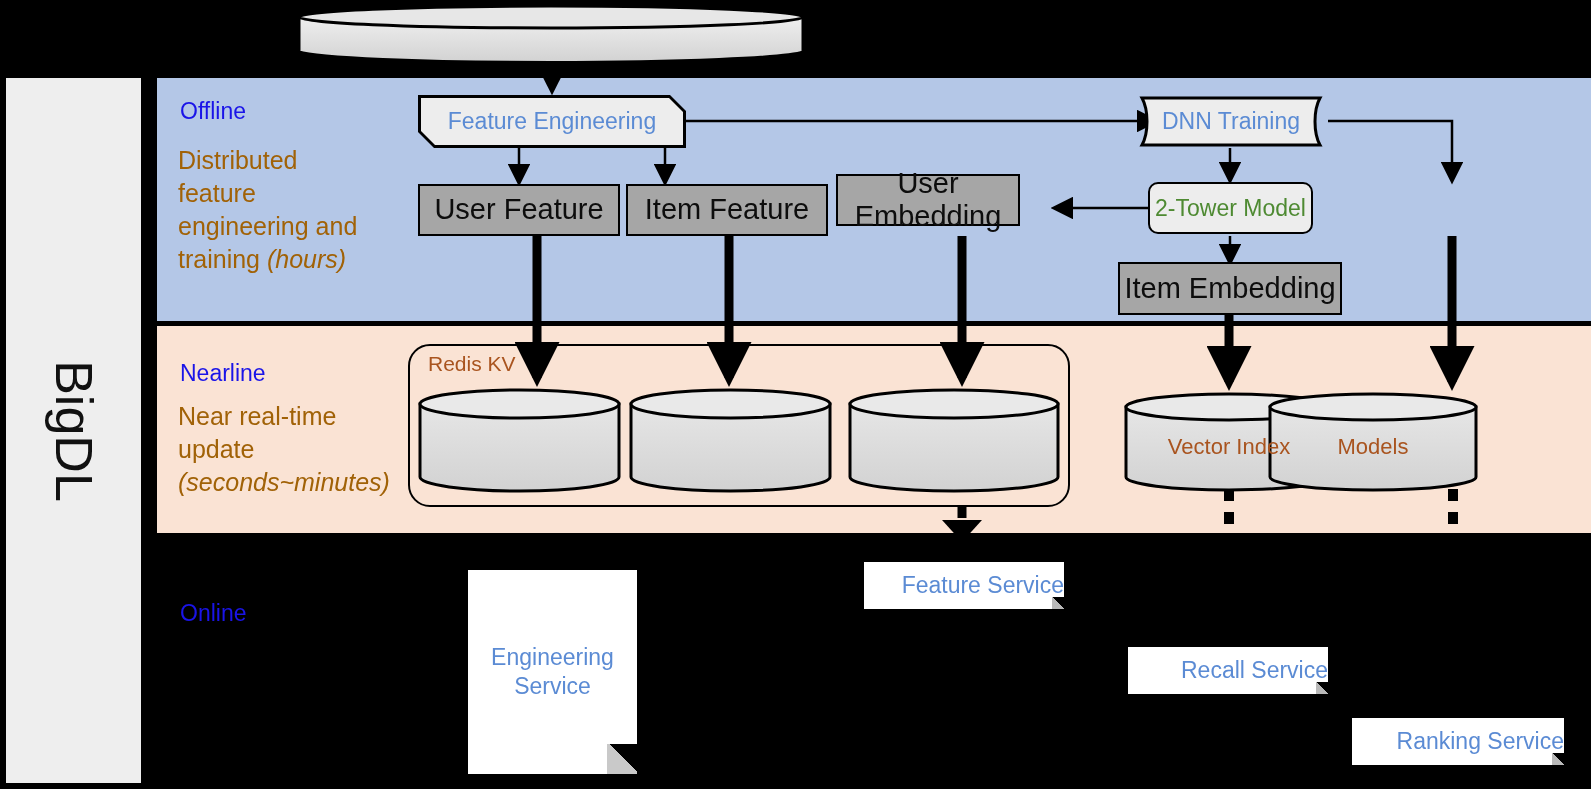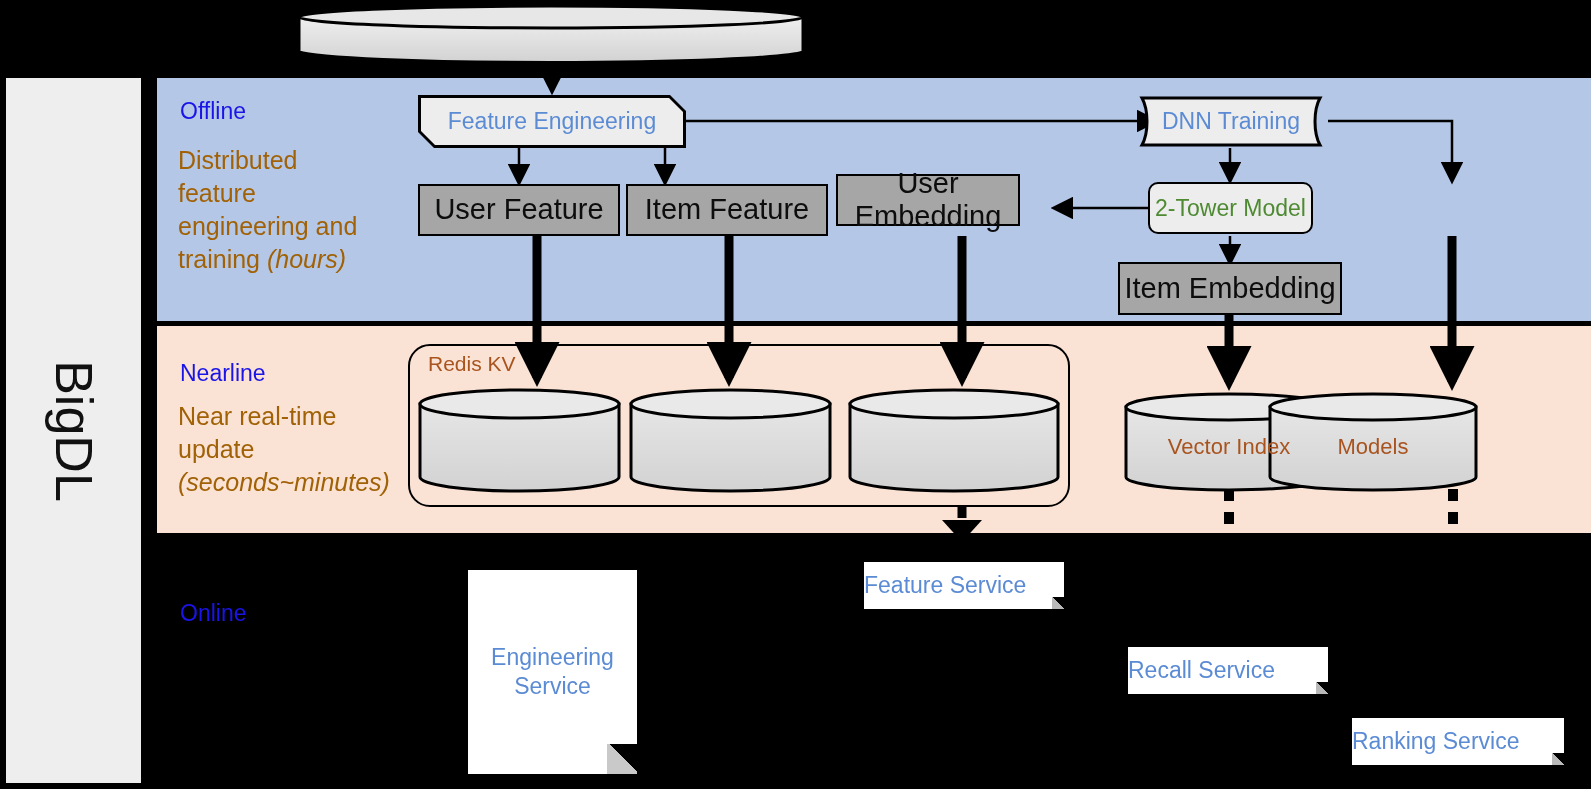--- a/index.html
+++ b/index.html
@@ -78,21 +78,21 @@
     position:absolute; border:2.5px solid #000; border-radius:22px;
     background:transparent;
   }
   .redis-label {
     position:absolute; color:#a9541f; font-size:21px;
   }
 
   
   .svc {
     position:absolute; background:#fff; color:#5b8bd4; font-size:23px;
-    display:flex; align-items:center; justify-content:flex-start; text-align:center;
+    display:flex; align-items:center; justify-content:flex-end; text-align:center;
     line-height:1.25;
   }
   .svc .fold {
     position:absolute; right:0; bottom:0; width:12px; height:12px;
     background:linear-gradient(225deg, #000 0 48%, #b9b9b9 48% 100%);
   }
   .svc-big .fold { width:30px; height:30px;
     background:linear-gradient(225deg,#000 0 46%, #c9c9c9 46% 100%); }
   svg.arrows { position:absolute; left:0; top:0; width:1591px; height:789px; overflow:visible; pointer-events:none; }
 </style>

